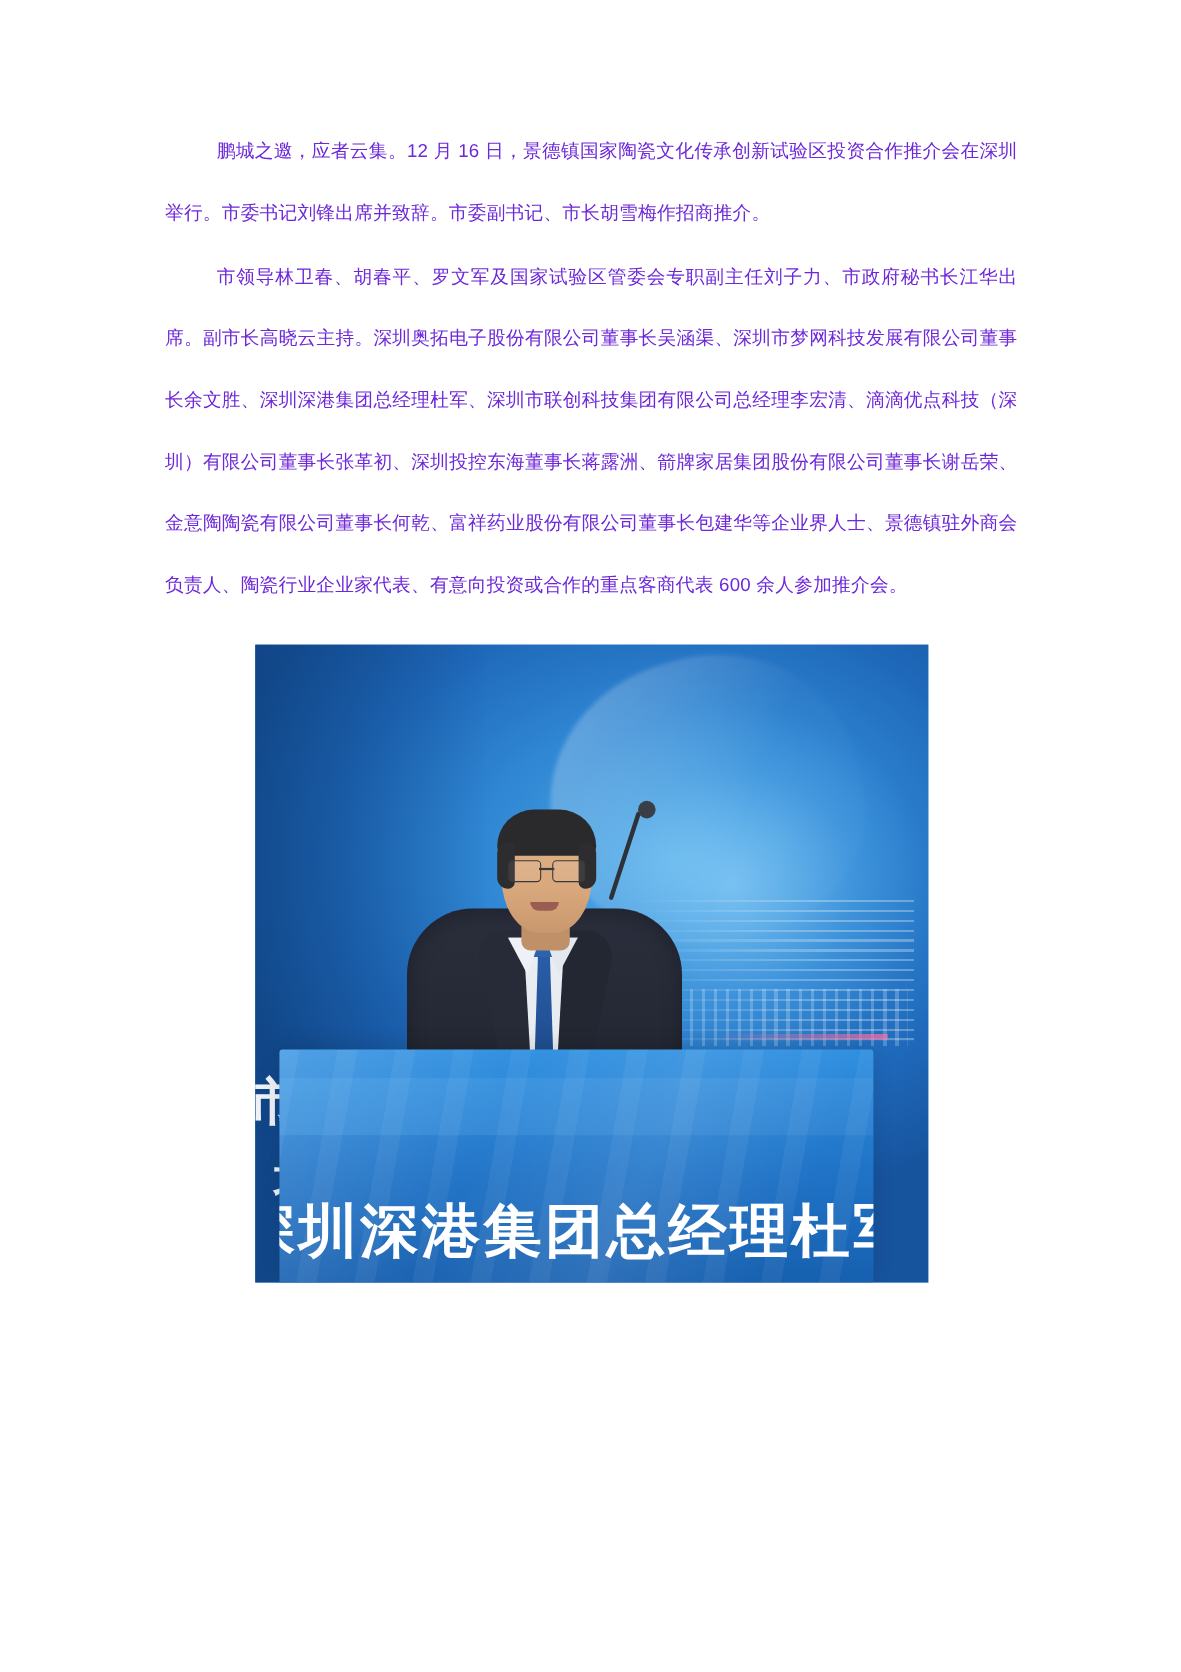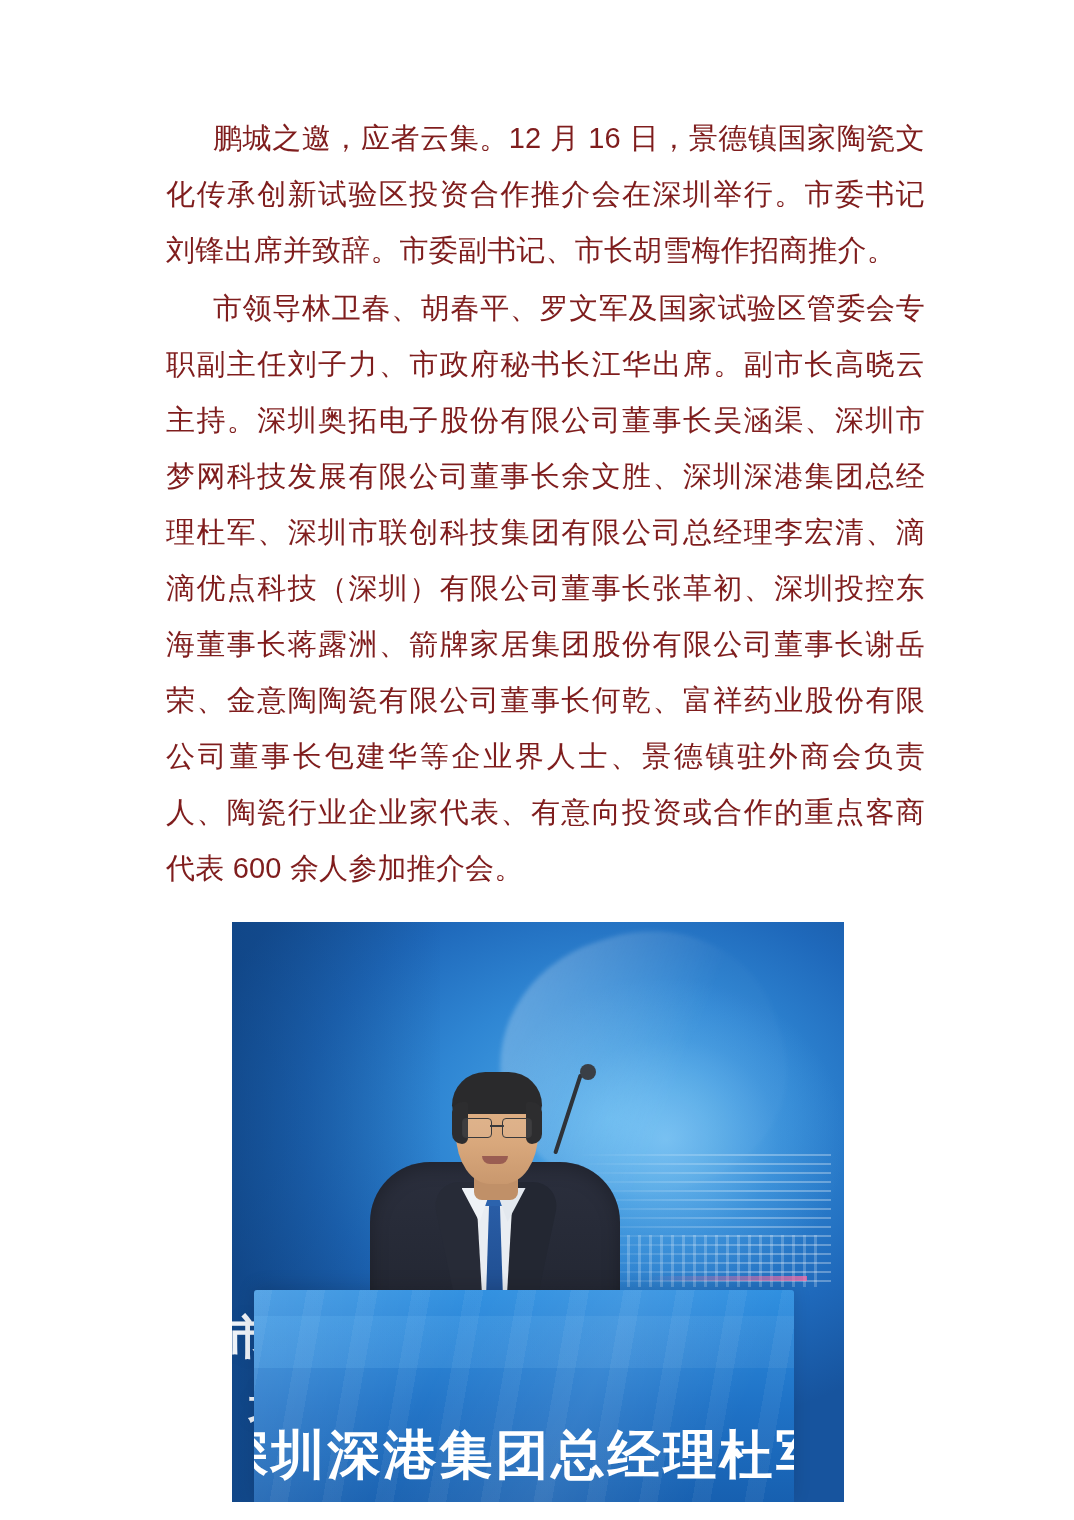--- a/index.html
+++ b/index.html
@@ -19,26 +19,26 @@
     margin: 0 auto;
     overflow: hidden;
   }
   .doc-body {
     position: absolute;
     left: 150px;
     top: 110px;
     width: 775px;
   }
   .para {
-    font-size: 29px;
+    font-size: 17px;
     line-height: 56px;
-    color: #7f1d1d;
+    color: #6d28d9;
     text-align: justify;
     text-justify: inter-ideograph;
-    margin: 0 0 2px 16px;
+    margin: 0 0 2px 0;
     text-indent: 47px;
     letter-spacing: 0.2px;
     font-family: "Liberation Sans", sans-serif;
   }
   .figure {
     margin-top: 26px;
     display: flex;
     justify-content: center;
   }
   .photo {

